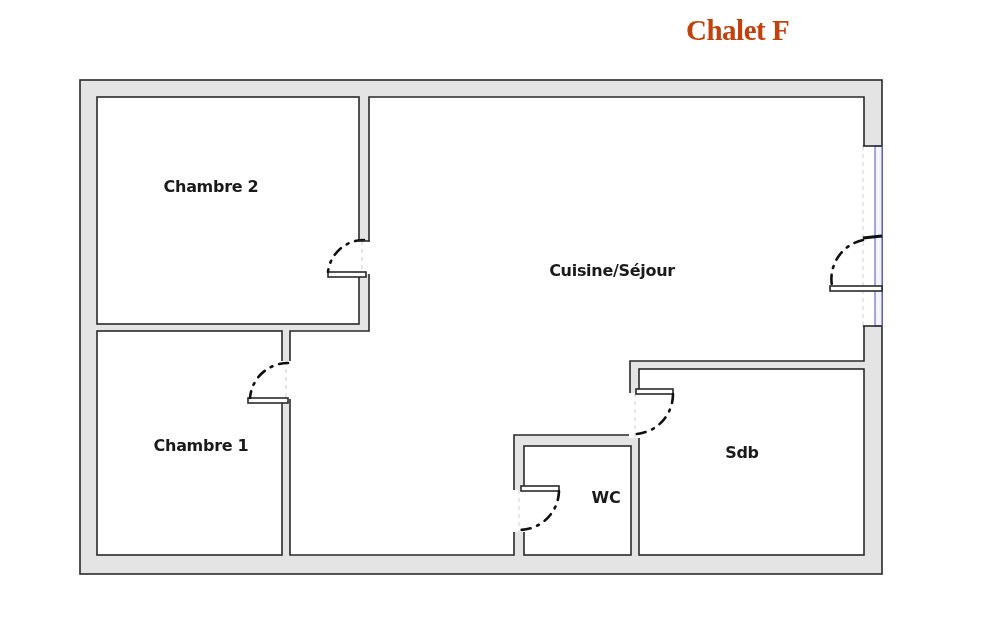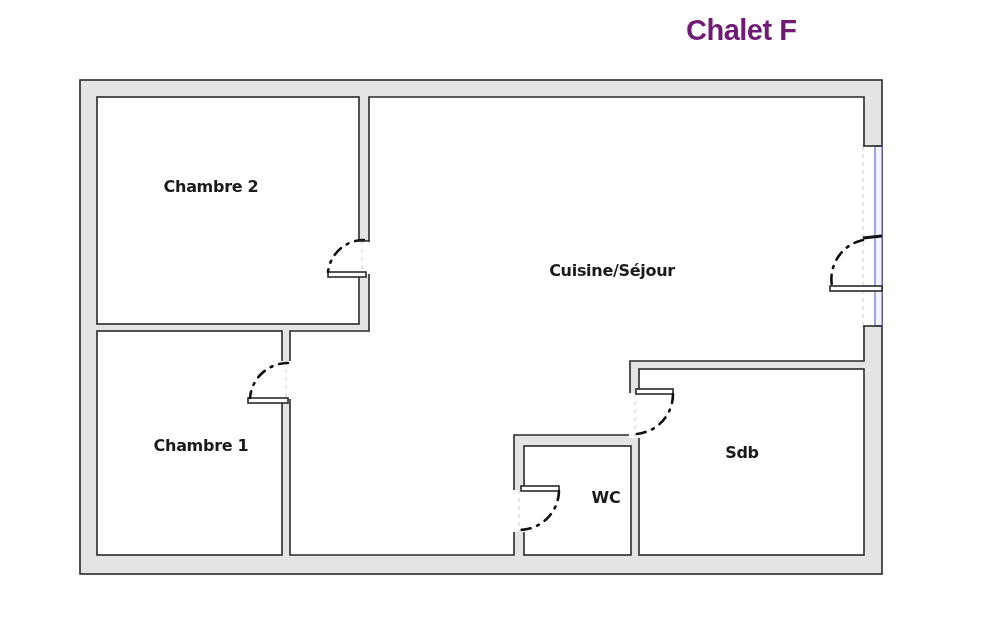--- a/index.html
+++ b/index.html
@@ -1,20 +1,20 @@
 <!DOCTYPE html>
 <html><head>
   <meta charset="utf-8">
   <style>
     html, body { margin: 0; padding: 0; background: #ffffff; }
     body { width: 1000px; height: 643px; position: relative; overflow: hidden; font-family: "DejaVu Sans", sans-serif; }
     .title {
       position: absolute; left: 686px; top: 14px;
-      font-family: Liberation Sans, sans-serif; font-weight: bold; font-size: 29px;
-      color: #701a75; letter-spacing: -0.5px;
+      font-family: Liberation Serif, serif; font-weight: bold; font-size: 29px;
+      color: #c2410c; letter-spacing: -0.5px;
     }
     svg.plan { position: absolute; left: 0; top: 0; }
     .room-label { font-family: "DejaVu Sans", sans-serif; font-weight: bold; font-size: 16px; fill: #1a1a1a; letter-spacing: -0.3px; }
     .wall { fill: #e4e4e4; stroke: #2a2a2a; stroke-width: 1.6; }
     .room { fill: #ffffff; stroke: #2a2a2a; stroke-width: 1.6; }
     .door-arc { fill: none; stroke: #111; stroke-width: 2.6; stroke-dasharray: 9 7 2 7; stroke-linecap: round; }
     .door-leaf { fill: #ffffff; stroke: #2a2a2a; stroke-width: 1.6; }
     .opening { fill: #ffffff; stroke: none; }
     .opening-line { stroke: #cfcfcf; stroke-width: 1; stroke-dasharray: 4 4; }
     .window-glass { fill: #f4f4ff; stroke: #6a6ad8; stroke-width: 1.2; }

